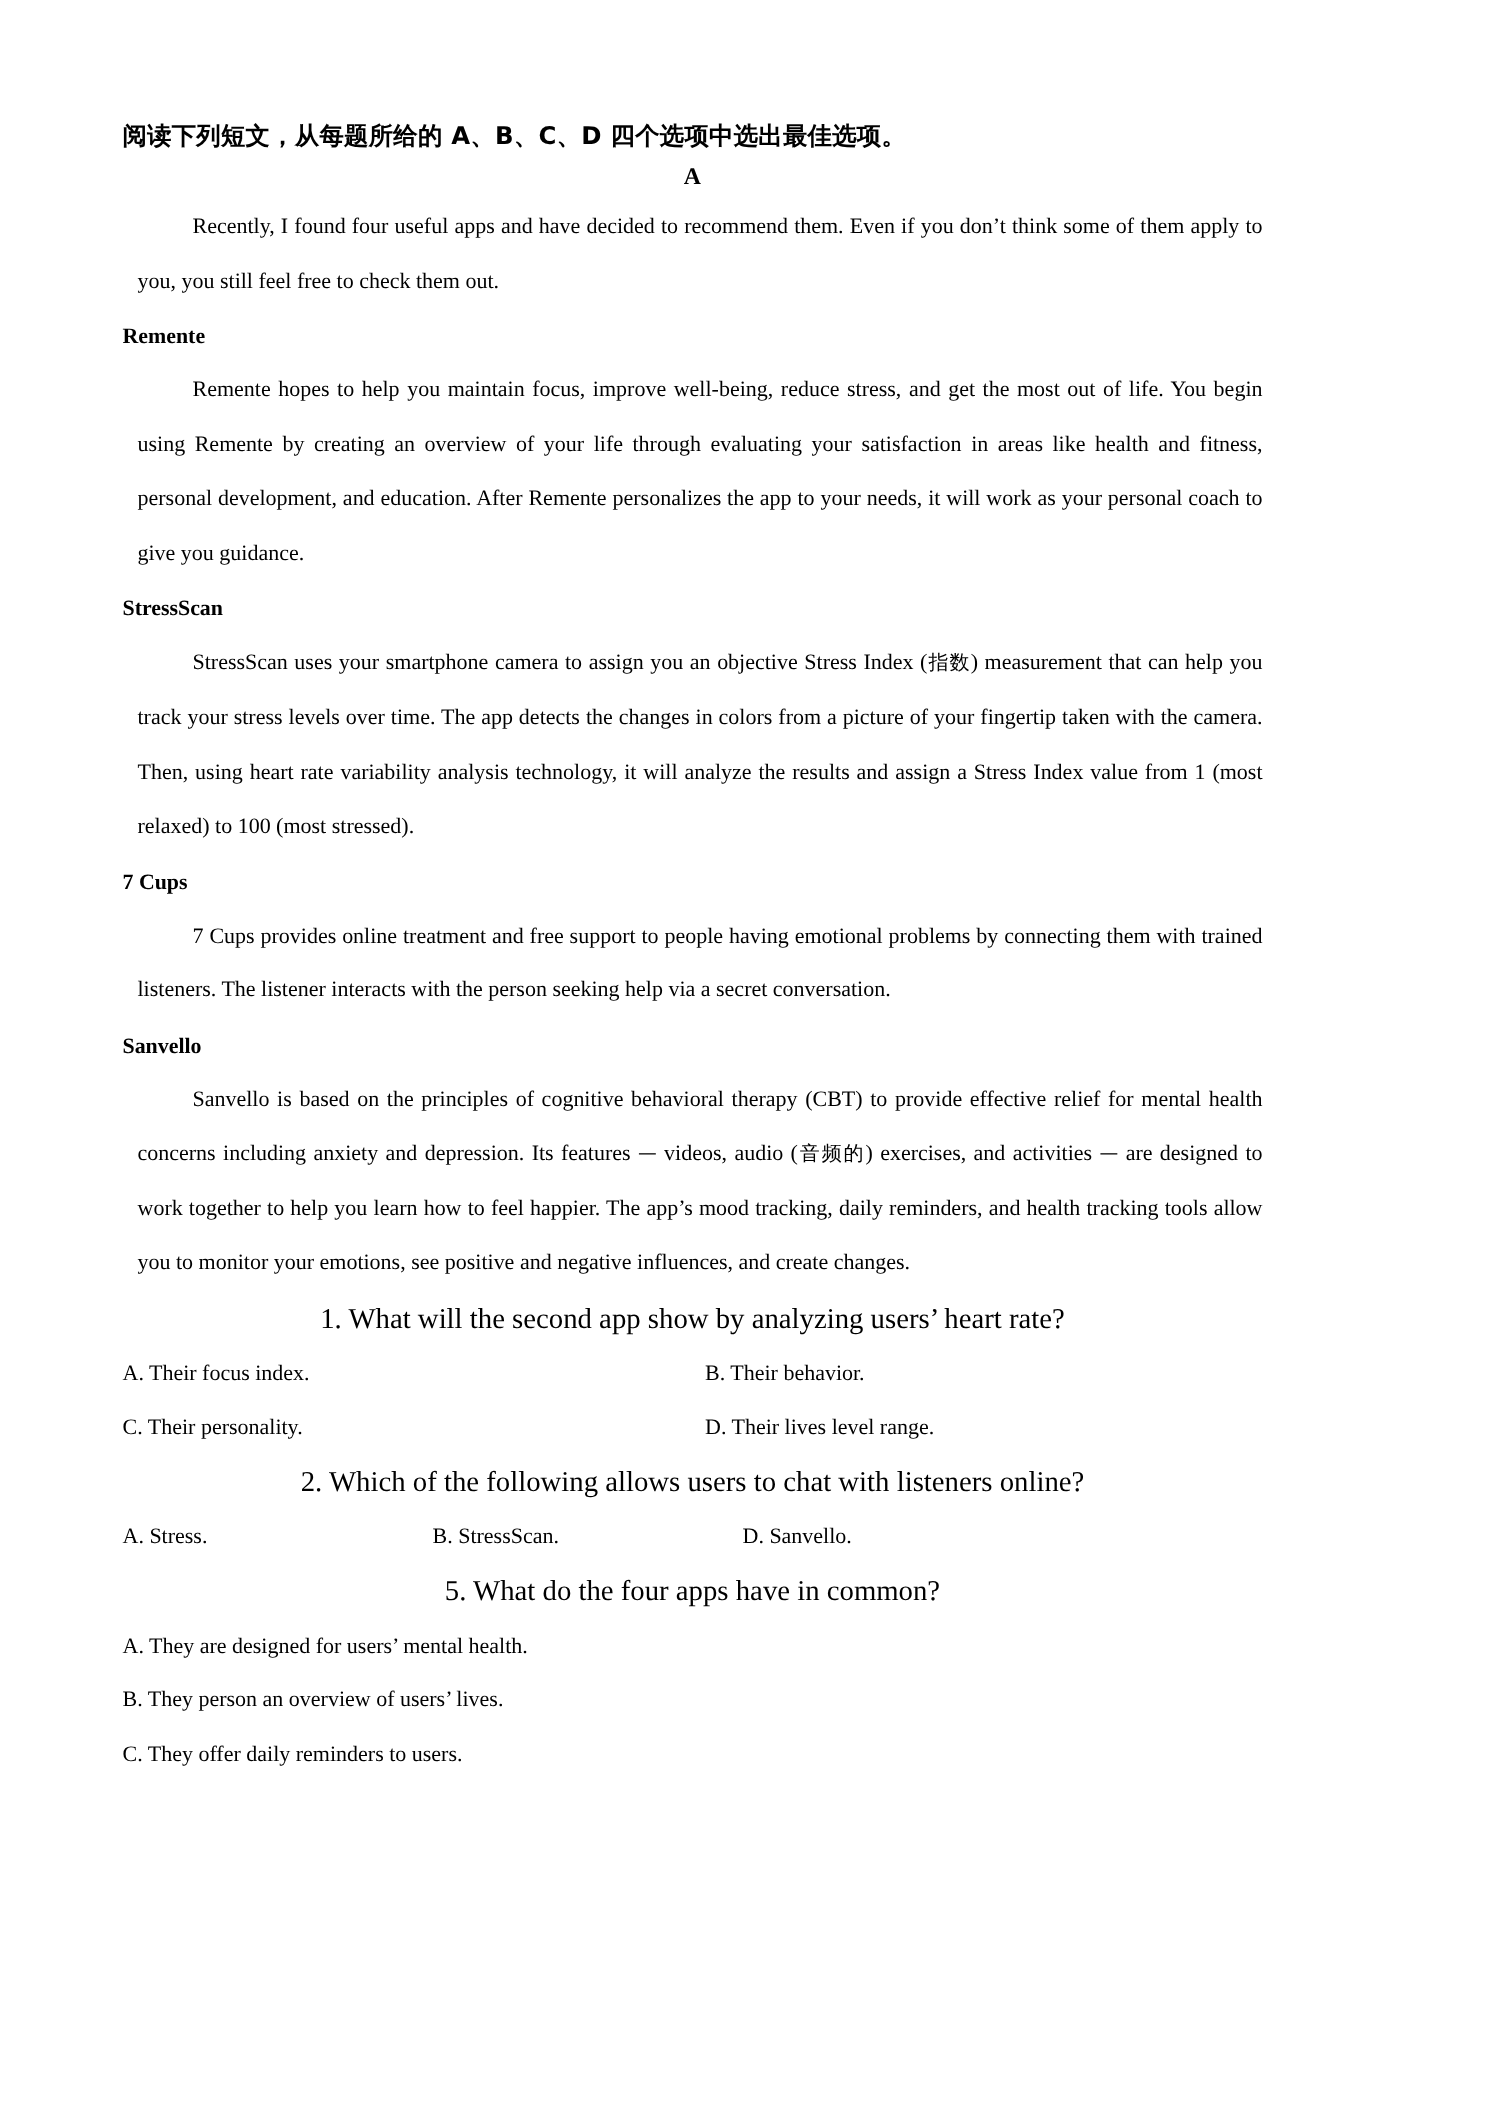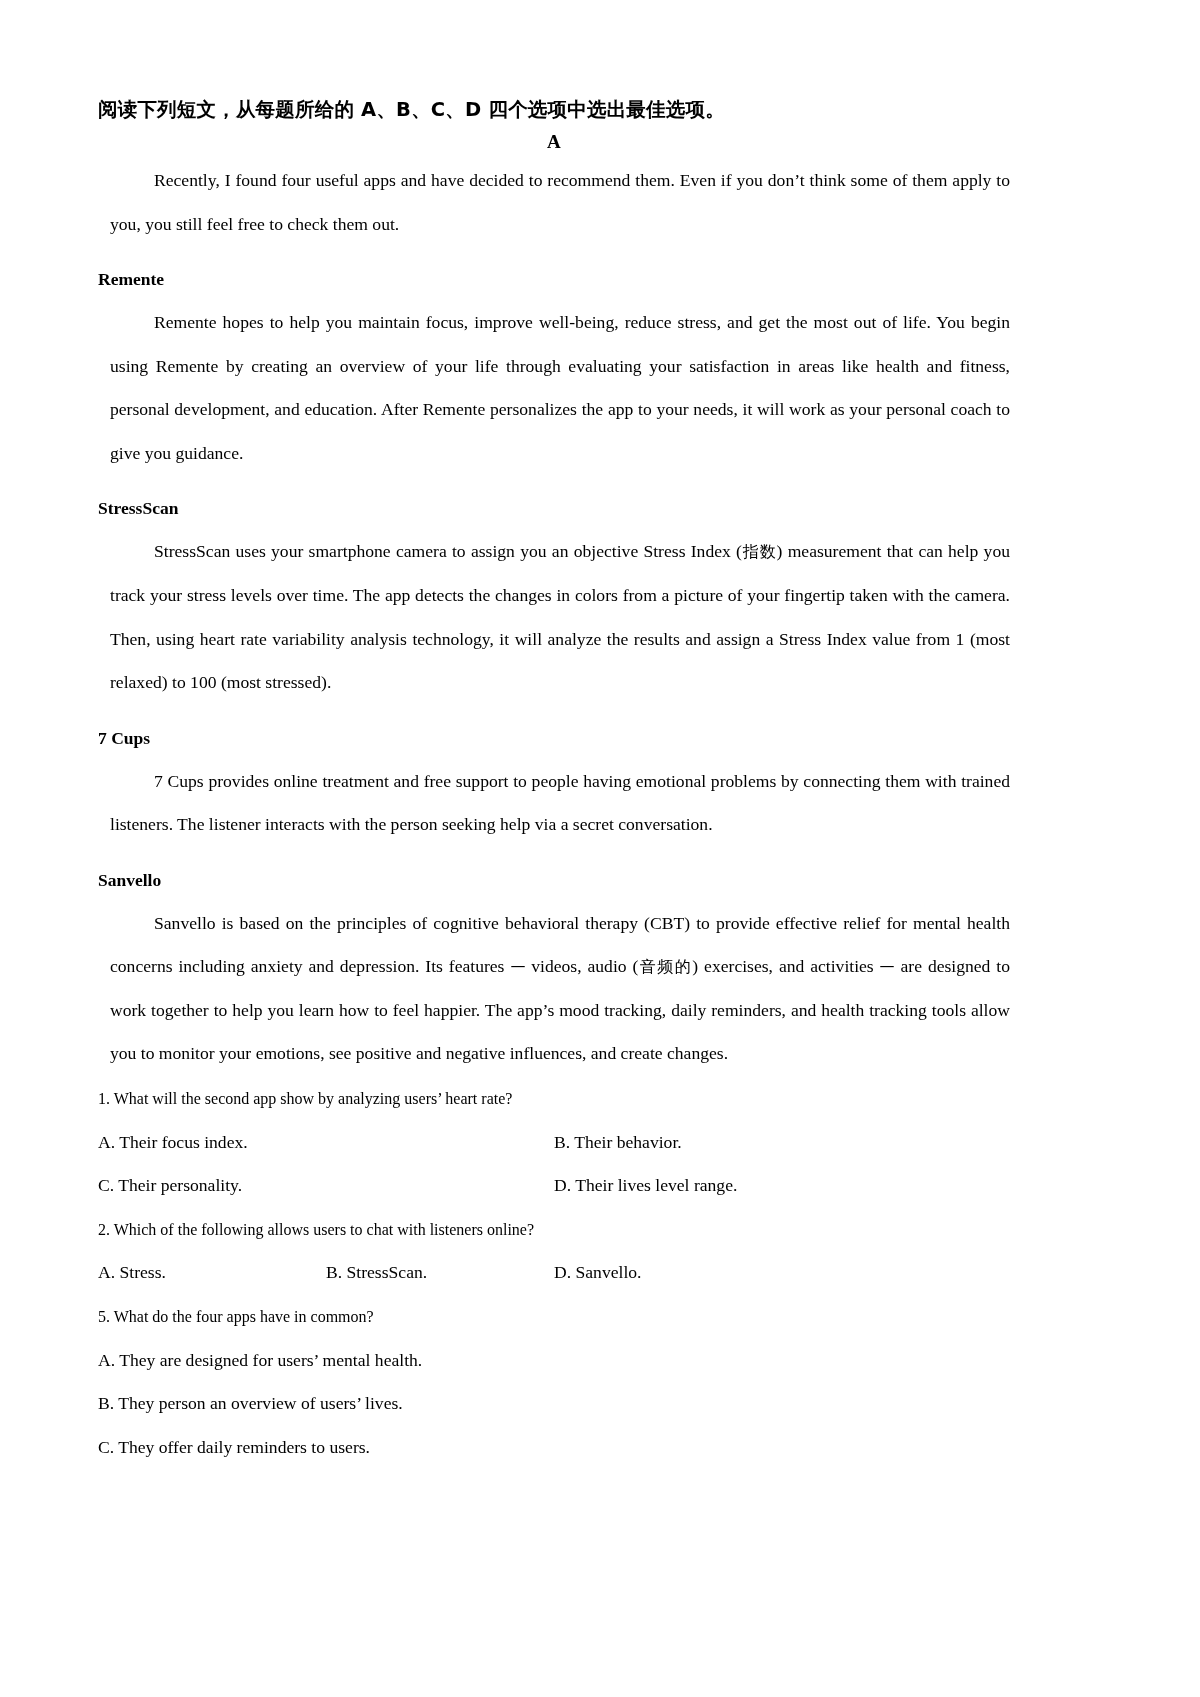--- a/index.html
+++ b/index.html
@@ -47,21 +47,21 @@
     font-weight: bold;
     font-size: 19px;
     text-align: center;
     margin: 0 0 6px 0;
     letter-spacing: 0.3px;
   }
   .app-heading {
     font-weight: bold;
     font-size: 17.5px;
     line-height: 1.25;
-    margin: 23px 0 10px 0;
+    margin: 12px 0 10px 0;
   }
 
   
   .para {
     font-size: 17.6px;
     line-height: 43.6px;
     margin: 0 0 1px 12px;
     text-align: justify;
     text-justify: inter-word;
     text-indent: 44px;
@@ -72,36 +72,37 @@
     font-size: 16px;
   }
   .para .dash {
     font-family: "DejaVu Sans", "Liberation Sans", sans-serif;
     font-size: 15px;
     vertical-align: 1px;
   }
 
   
   .question {
-    font-size: 16px;
+    font-size: 23px;
     line-height: 43.6px;
     margin: 0;
     text-indent: 0;
-    text-align: left;
+    text-align: center;
   }
   .options {
     display: block;
     font-size: 17.6px;
     line-height: 43.6px;
     margin: 0;
     width: 100%;
   }
   .opt-row {
     display: flex;
     width: 100%;
+    gap: 20px;
   }
   .opt-row.cols2 .opt { width: 50%; }
   .opt-row.cols4 .opt { width: 25%; }
   .opt-row.cols1 .opt { width: 100%; }
   .opt {
     white-space: nowrap;
   }
 </style>
 </head>
 <body>

